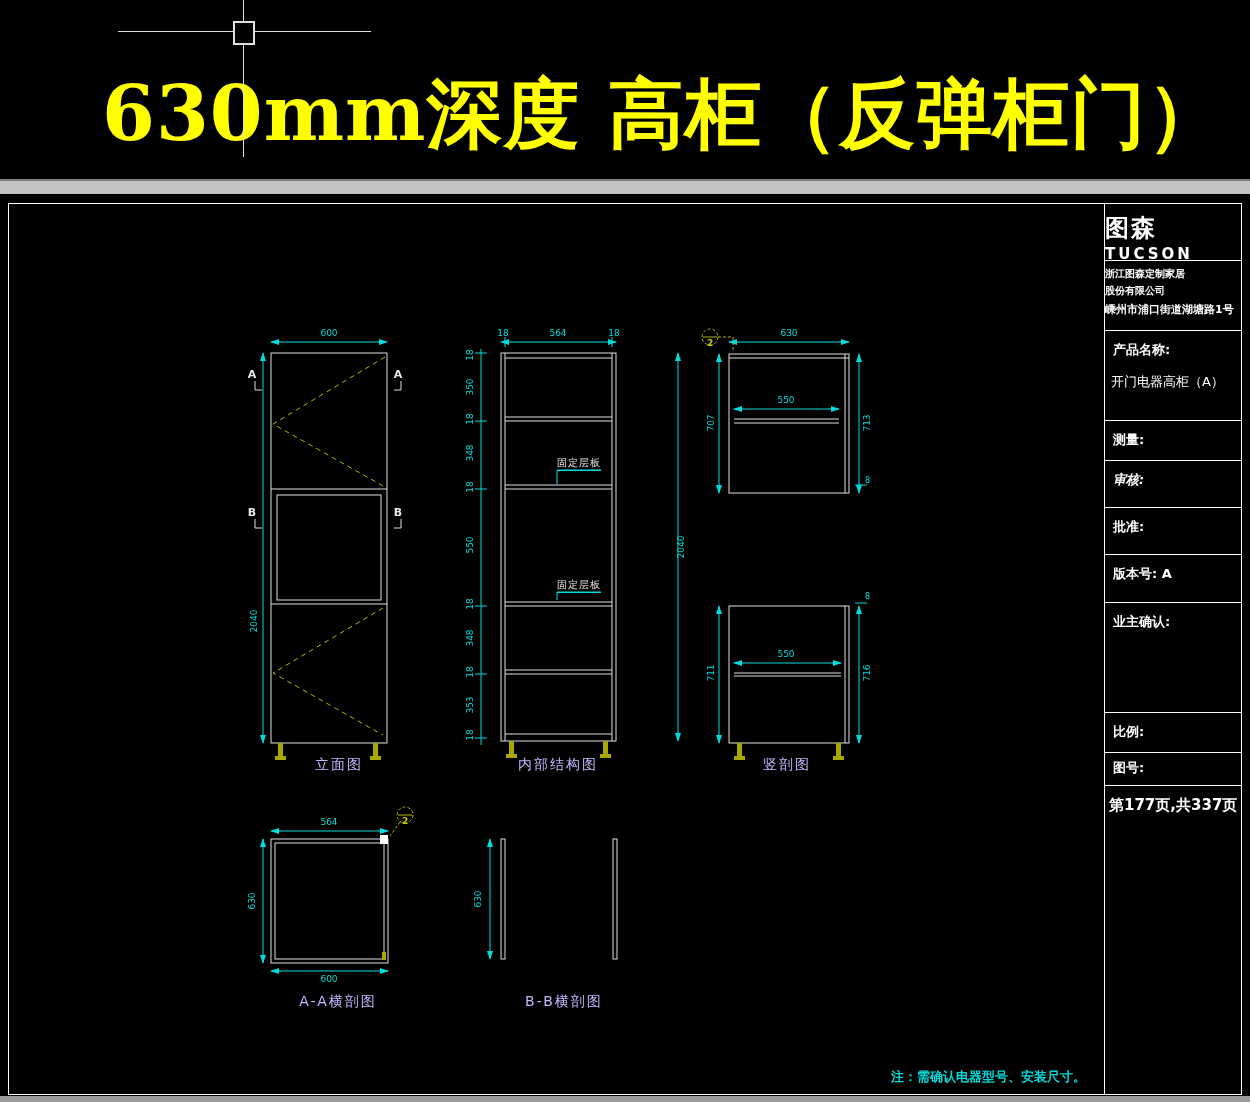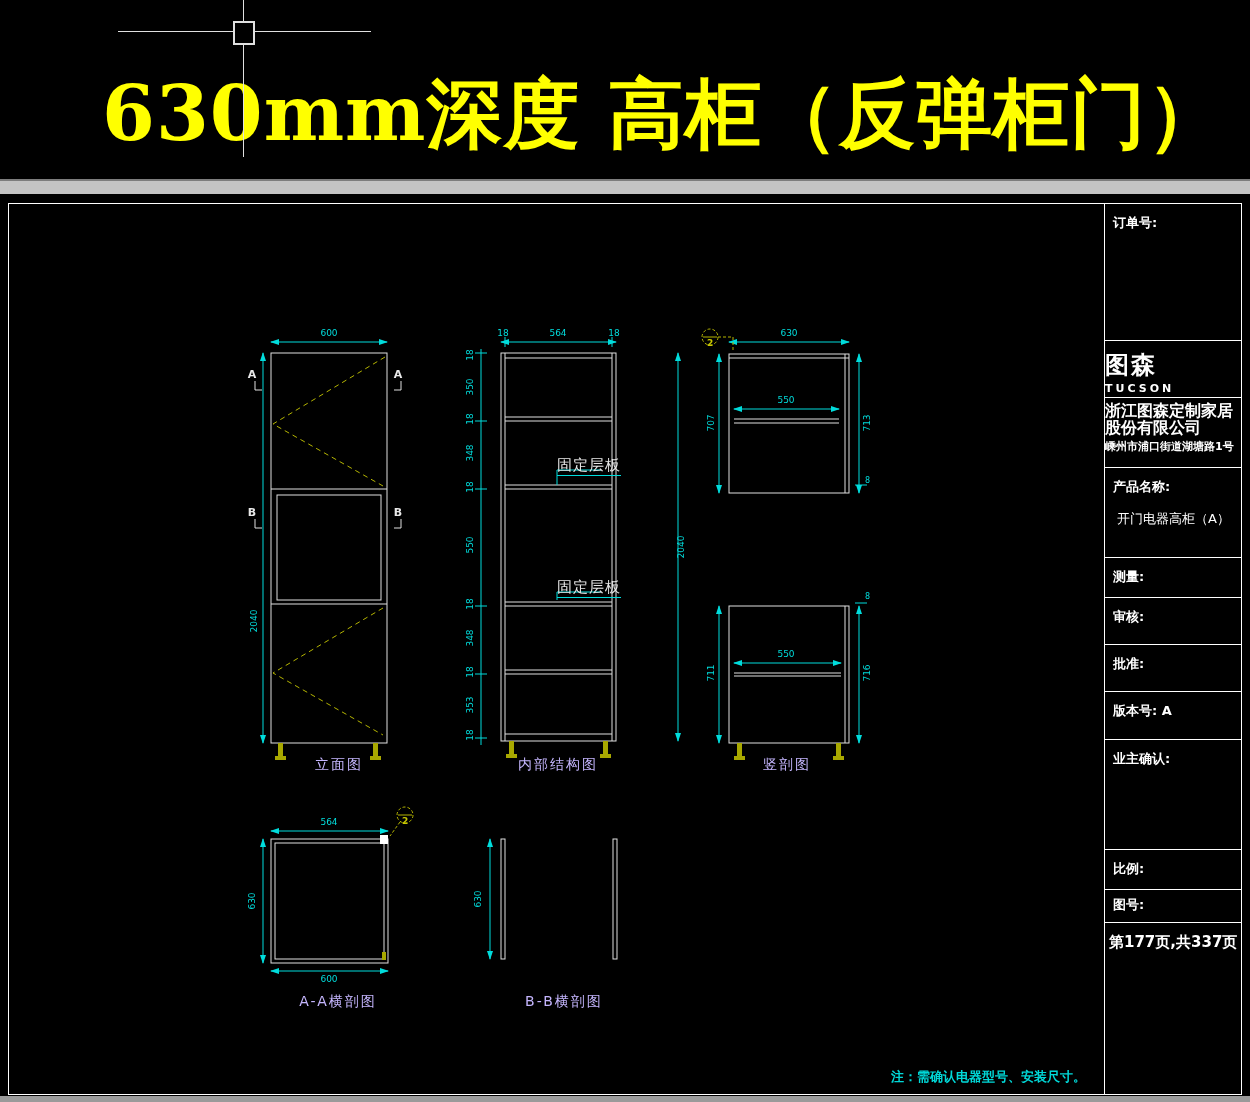--- a/index.html
+++ b/index.html
@@ -15,34 +15,34 @@
   .ch-box{position:absolute;left:233px;top:21px;width:18px;height:20px;border:2px solid #e0e0e0;background:#000;}
   
   .frame{position:absolute;left:8px;top:203px;width:1232px;height:890px;border:1px solid #ffffff;}
   .draw{position:absolute;left:0;top:0;}
   
   .lbl{position:absolute;color:#c4b5fd;font-size:14px;letter-spacing:2px;white-space:nowrap;text-align:center;}
   .dim{position:absolute;color:#00dcdc;font-size:9px;line-height:10px;white-space:nowrap;text-align:center;}
   .dimv{transform:rotate(-90deg);transform-origin:center center;}
   .dim8{font-size:8px;}
   .mark{position:absolute;color:#e8e8e8;font-size:11px;font-weight:bold;text-align:center;width:12px;}
-  .shelf-lbl{position:absolute;color:#e8e8e8;font-size:15px;letter-spacing:1px;white-space:nowrap;}
+  .shelf-lbl{position:absolute;color:#e8e8e8;font-size:10px;letter-spacing:1px;white-space:nowrap;}
   .callout-txt{position:absolute;color:#c8c800;font-size:9px;font-weight:bold;}
   .note{position:absolute;left:882px;top:864px;width:212px;color:#00d8d8;font-size:13px;font-weight:bold;white-space:nowrap;}
   
   .tb{position:absolute;left:1095px;top:0;width:137px;height:890px;border-left:1px solid #ffffff;color:#fff;}
   .tbrow{box-sizing:border-box;border-bottom:1px solid #ffffff;position:relative;overflow:hidden;}
   .tb-label{position:absolute;left:8px;top:10px;font-size:13px;font-weight:bold;white-space:nowrap;}
   .tb-center{text-align:left;}
   .logo-cn{font-size:24px;font-weight:bold;letter-spacing:2px;margin-top:8px;}
-  .logo-en{font-size:11px;font-weight:bold;letter-spacing:3px;margin-top:1px;}
-  .co-line{font-size:16px;font-weight:bold;line-height:17px;}
+  .logo-en{font-size:15px;font-weight:bold;letter-spacing:3px;margin-top:1px;}
+  .co-line{font-size:10px;font-weight:bold;line-height:17px;}
   .co-addr{font-size:11px;font-weight:bold;margin-top:3px;white-space:nowrap;}
   .tb-value{position:absolute;left:0;width:100%;text-align:center;font-size:13px;font-weight:bold;white-space:nowrap;}
-  .tb-value2{position:absolute;left:12px;font-size:13px;white-space:nowrap;}
+  .tb-value2{position:absolute;left:6px;font-size:13px;white-space:nowrap;}
   .page-txt{position:absolute;left:4px;top:10px;font-size:15px;font-weight:bold;white-space:nowrap;}
 </style>
 </head>
 <body>
 
 <div class="banner">630mm深度 高柜（反弹柜门）</div>
 <div class="topbar"></div>
 
 <div>
   <div class="ch-h"></div>
@@ -228,40 +228,37 @@
   <div class="dim" style="left:295px;top:770px;width:50px;">600</div>
   <div class="callout-txt" style="left:393px;top:612px;">2</div>
   <div class="lbl" style="left:279px;top:789px;width:100px;">A-A横剖图</div>
 
   <div class="dim dimv" style="left:455px;top:690px;width:28px;">630</div>
   <div class="lbl" style="left:505px;top:789px;width:100px;">B-B横剖图</div>
 
   <div class="note">注：需确认电器型号、安装尺寸。</div>
 
   <div class="tb">
-    <div class="tbrow" style="height:137px;">
-      <div class="tb-label">订单号:</div>
-    </div>
     <div class="tbrow tb-center" style="height:57px;">
       <div class="logo-cn">图森</div>
       <div class="logo-en">TUCSON</div>
     </div>
     <div class="tbrow tb-center" style="height:70px;">
       <div class="co-line" style="margin-top:4px;">浙江图森定制家居</div>
       <div class="co-line">股份有限公司</div>
       <div class="co-addr">嵊州市浦口街道湖塘路1号</div>
     </div>
     <div class="tbrow" style="height:90px;">
       <div class="tb-label">产品名称:</div>
       <div class="tb-value2" style="top:42px;">开门电器高柜（A）</div>
     </div>
     <div class="tbrow" style="height:40px;">
       <div class="tb-label">测量:</div>
     </div>
-    <div class="tbrow" style="height:47px;">
+    <div class="tbrow" style="height:47px;font-style:italic;">
       <div class="tb-label">审核:</div>
     </div>
     <div class="tbrow" style="height:47px;">
       <div class="tb-label">批准:</div>
     </div>
     <div class="tbrow" style="height:48px;">
       <div class="tb-label">版本号: A</div>
     </div>
     <div class="tbrow" style="height:110px;">
       <div class="tb-label">业主确认:</div>

